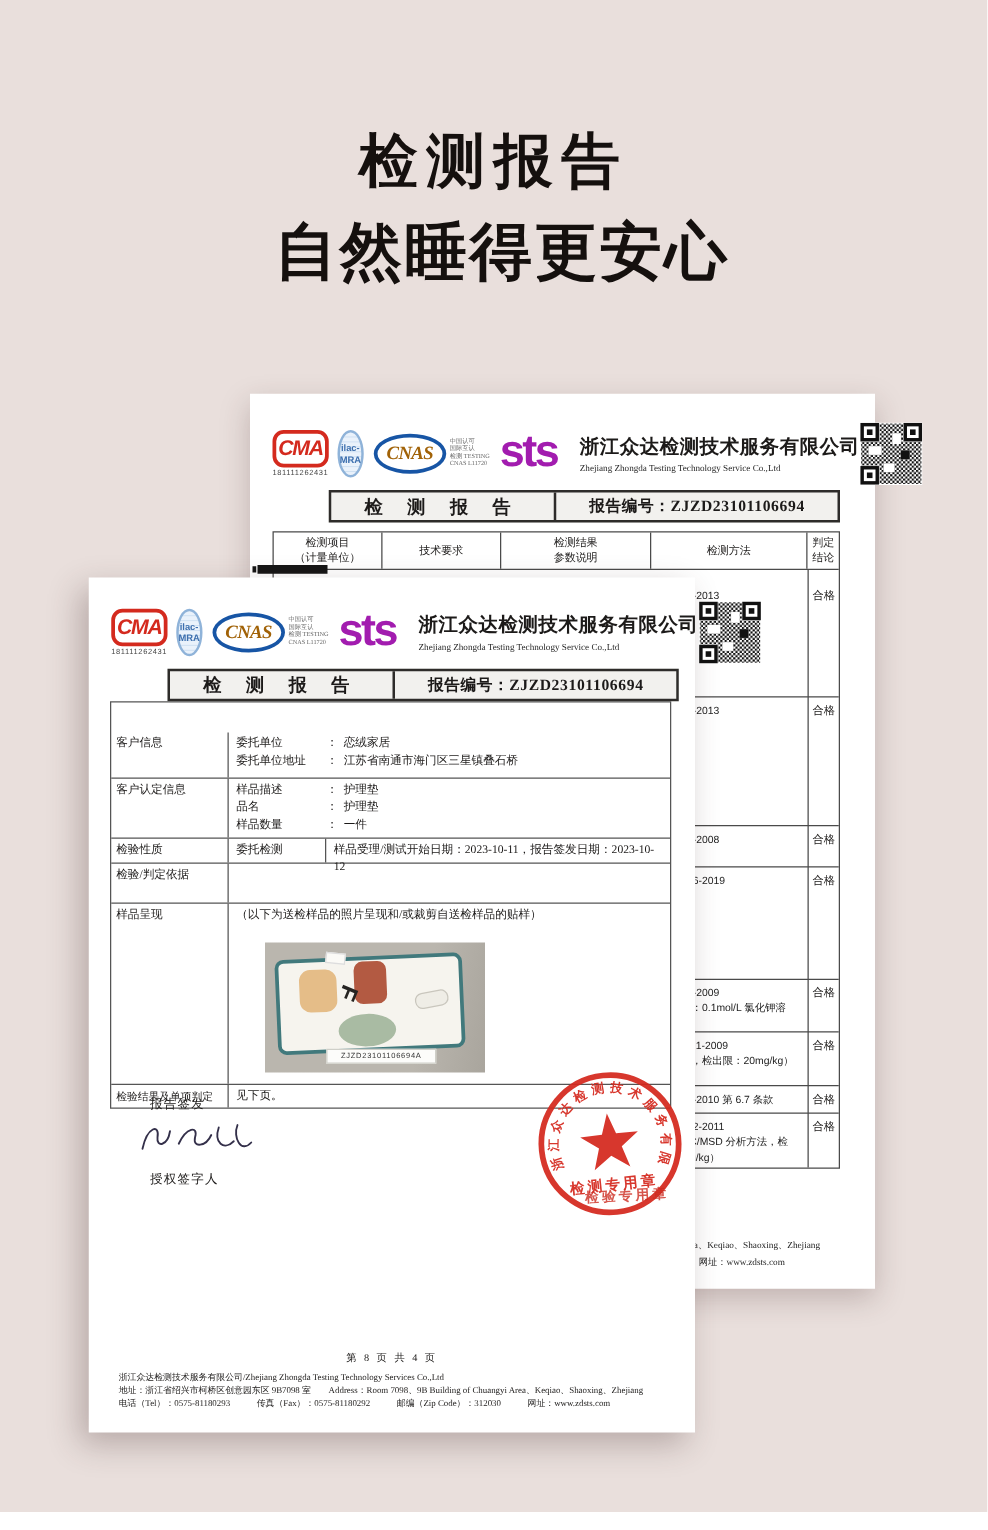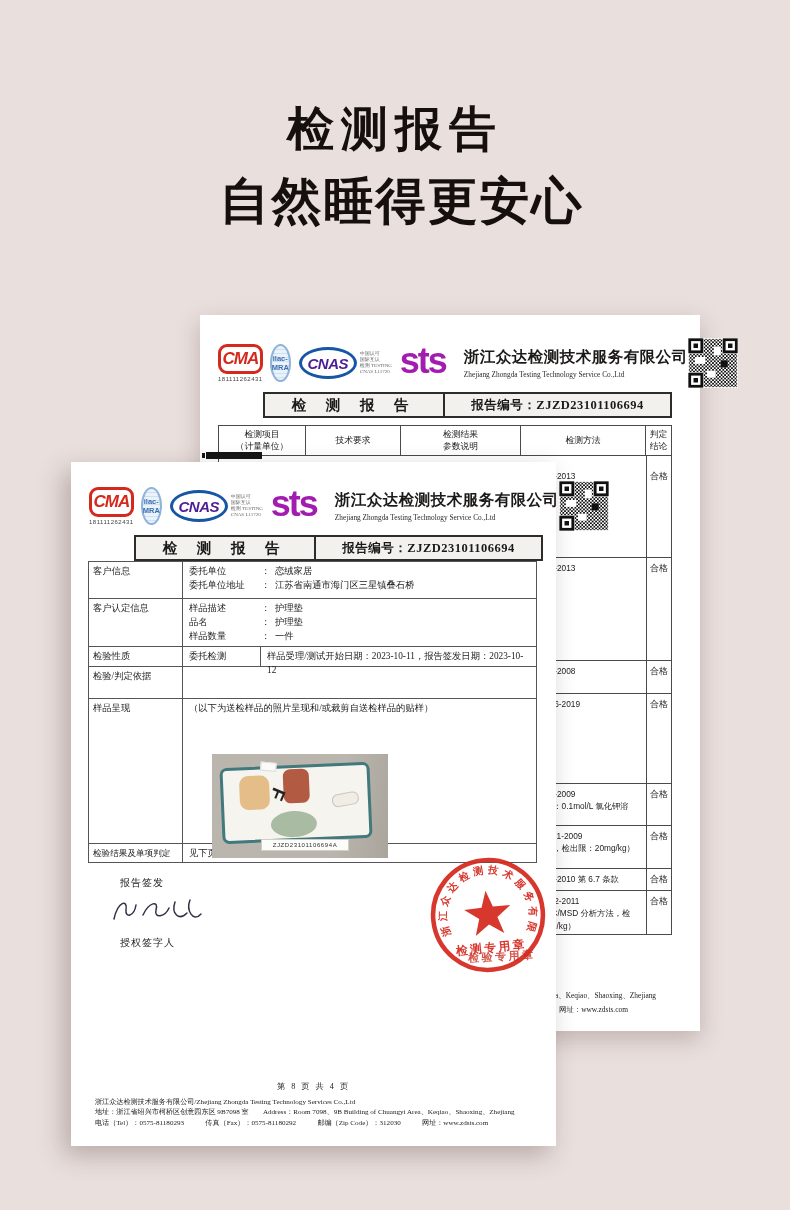--- a/index.html
+++ b/index.html
@@ -29,21 +29,21 @@
   .cma .cma-box { height:30px; border:3px solid #d42a1e; border-radius:9px;
     color:#d42a1e; font-family:"Liberation Sans",sans-serif; font-weight:900; font-style:italic;
     font-size:17px; line-height:24px; letter-spacing:-1px; }
   .cma .cma-no { font-size:6px; letter-spacing:.5px; color:#444; margin-top:2px; font-family:"Liberation Sans",sans-serif; }
   .ilac { width:38px; height:38px; margin-left:7px; border-radius:50%;
     border:2px solid #8fb3d9; color:#3d6fae; font-size:7.5px; font-weight:bold;
     display:flex; align-items:center; justify-content:center; text-align:center;
     background:repeating-linear-gradient(#eaf2fb 0 3px, #cfe0f2 3px 4px); font-family:"Liberation Sans",sans-serif; }
   .cnas-wrap { display:flex; align-items:center; margin-left:8px; }
   .cnas { width:58px; height:32px; border:3px solid #1755a5; border-radius:50%;
-    color:#4c1d95; font-family:Liberation Sans, sans-serif; font-weight:900; font-style:italic;
+    color:#a16207; font-family:Liberation Serif, serif; font-weight:900; font-style:italic;
     font-size:15px; display:flex; align-items:center; justify-content:center; letter-spacing:-.5px; }
   .cnas-note { font-size:5px; line-height:1.25; color:#666; margin-left:3px; white-space:pre-line; width:34px; }
   .dot { width:9px; height:9px; border-radius:50%; background:#f09d1c; margin:18px 2px 0 4px; }
   .sts { font-family:"Liberation Sans",sans-serif; font-weight:900; font-size:36px;
     letter-spacing:-2px; color:#a21caf; line-height:1; margin-top:-4px; }
   .hdr-div { width:1px; height:42px; background:#777; margin:0 8px 0 10px; }
   .co { flex:1; }
   .co-cn { font-size:15.5px; font-weight:bold; letter-spacing:.5px; white-space:nowrap; }
   .co-en { font-size:7.3px; color:#2a2a2a; margin-top:2px; white-space:nowrap; }
   .qr { width:50px; height:50px; flex:0 0 50px; }
@@ -77,21 +77,21 @@
     font-size:9.3px; line-height:1.5; }
   .irow { display:flex; border-bottom:1px solid #555; }
   .irow:last-child { border-bottom:none; }
   .ilabel { width:94px; flex:0 0 94px; border-right:1px solid #555; padding:3px 4px; }
   .icell { flex:1; padding:3px 6px; position:relative; }
   .icell2 { width:78px; flex:0 0 78px; border-right:1px solid #555; padding:3px 6px; }
   .kv { display:flex; }
   .kk { width:72px; }
   .kc { width:14px; }
   .pre { white-space:pre-line; }
-  .r1{height:37px;} .r2{height:48px;} .r3{height:20px;} .r4{height:32px;} .r5{height:18px;} .r6{height:145px;}
+  .r1{height:37px;margin-top:24px;} .r2{height:48px;} .r3{height:20px;} .r4{height:32px;} .r5{height:18px;} .r6{height:145px;}
 
   
   .photo { position:absolute; left:141px; top:292px; width:176px; height:104px;
     background:linear-gradient(100deg,#bab6ae 0 70%, #a9a59d 100%); overflow:hidden; }
   .pad { position:absolute; left:9px; top:11px; width:150px; height:76px; background:#f6f4ee;
     border:3px solid #41797c; border-radius:7px; transform:rotate(-2.5deg); }
   .patch-tan { position:absolute; left:16px; top:6px; width:30px; height:34px; background:#e5bd88; border-radius:9px; }
   .patch-rust { position:absolute; left:60px; top:1px; width:26px; height:34px; background:#b35a42; border-radius:7px; }
   .patch-sage { position:absolute; left:46px; bottom:1px; width:46px; height:26px; background:#a9bba3; border-radius:50%; }
   .patch-f { position:absolute; left:48px; top:14px; font-family:"Liberation Sans",sans-serif;

